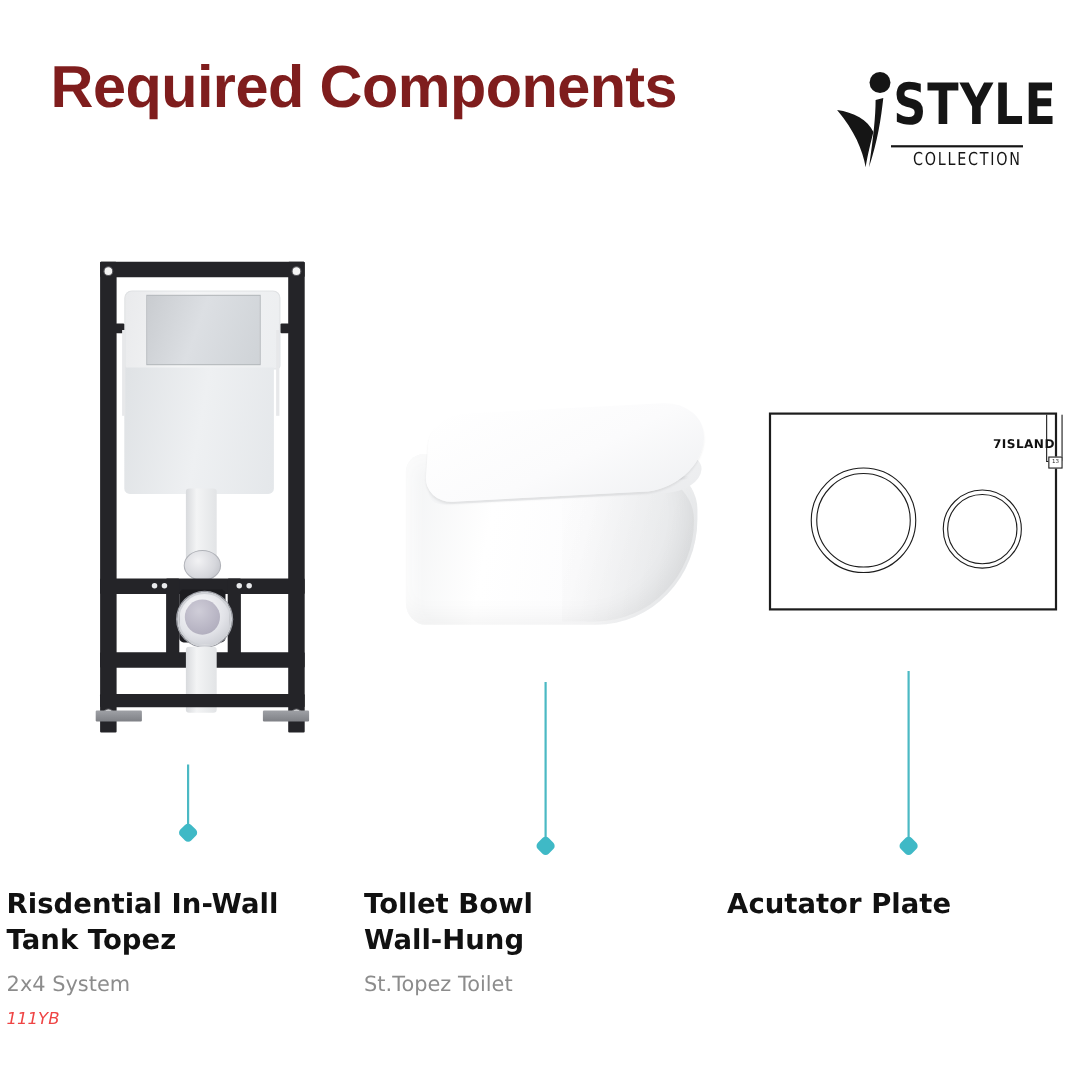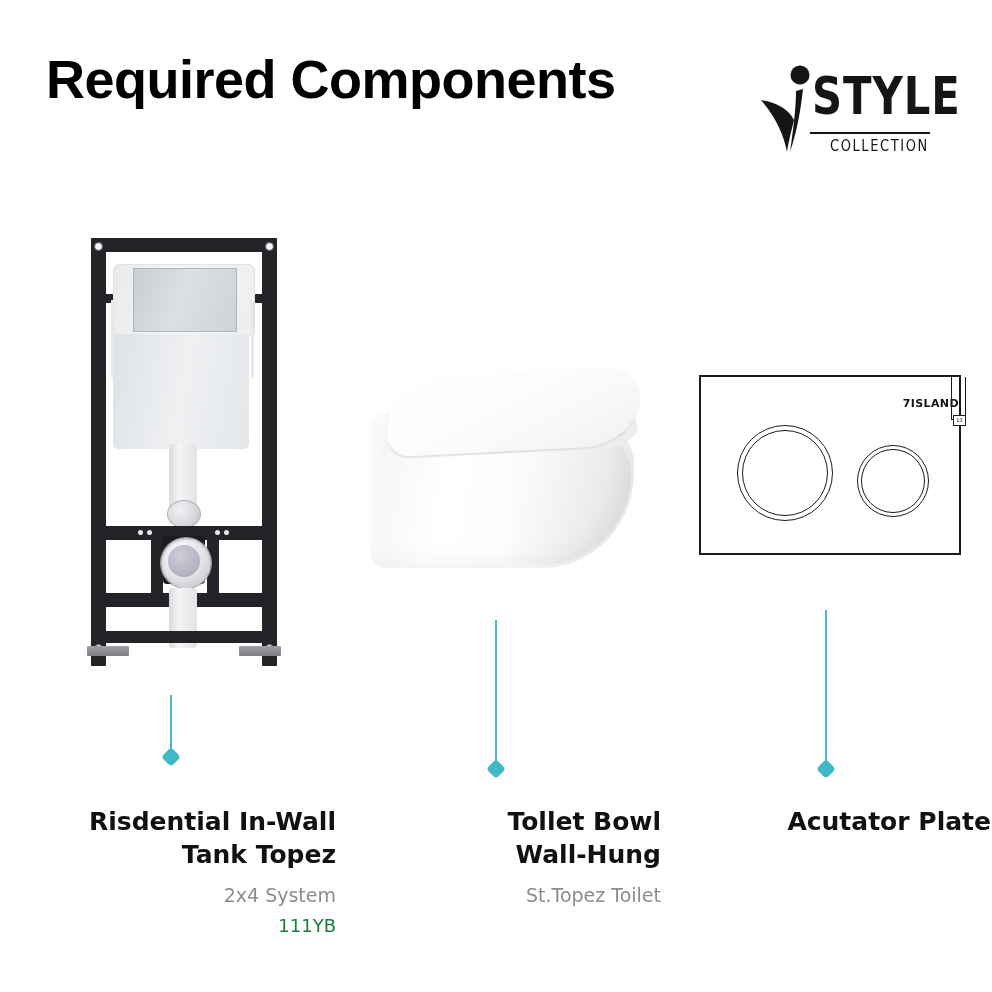--- a/index.html
+++ b/index.html
@@ -22,21 +22,21 @@
     left: 0; top: 0;
     width: 992px;
     height: 185px;
   }
   #page-title {
     position: absolute;
     left: 46px;
     top: 48px;
     font-size: 54px;
     font-weight: 700;
-    color: #000000;
+    color: #7f1d1d;
     letter-spacing: -0.5px;
     white-space: nowrap;
     font-family: "Liberation Sans", "DejaVu Sans", sans-serif;
   }
 
   
   #brand-logo {
     position: absolute;
     left: 760px;
     top: 60px;
@@ -126,42 +126,43 @@
     background: #3fb9c6;
     border-radius: 4px;
     transform: rotate(45deg);
   }
 
   
   .caption {
     position: absolute;
     left: 0;
     width: 330px;
-    text-align: right;
+    text-align: left;
   }
   .caption-title {
     font-size: 25px;
     line-height: 33px;
     font-weight: 700;
     color: #111111;
     font-family: "DejaVu Sans", sans-serif;
   }
   .caption-sub {
     margin-top: 11px;
     font-size: 19px;
     line-height: 26px;
     color: #8c8c8c;
     font-family: "DejaVu Sans", sans-serif;
   }
   .caption-sku {
     margin-top: 5px;
-    font-size: 18px;
+    font-size: 15px;
     line-height: 26px;
-    color: #15803d;
-    font-family: "DejaVu Sans", sans-serif;
+    color: #ef4444;
+    font-family: "DejaVu Sans", sans-serif;
+    font-style: italic;
   }
   .caption-sub:empty, .caption-sku:empty { display: none; }
 
   
   .carrier { position: absolute; left: 85px; top: 28px; width: 186px; height: 430px; }
   .frame-post {
     position: absolute; background: #242428; width: 15px;
     border-radius: 1px;
   }
   .frame-bar {

